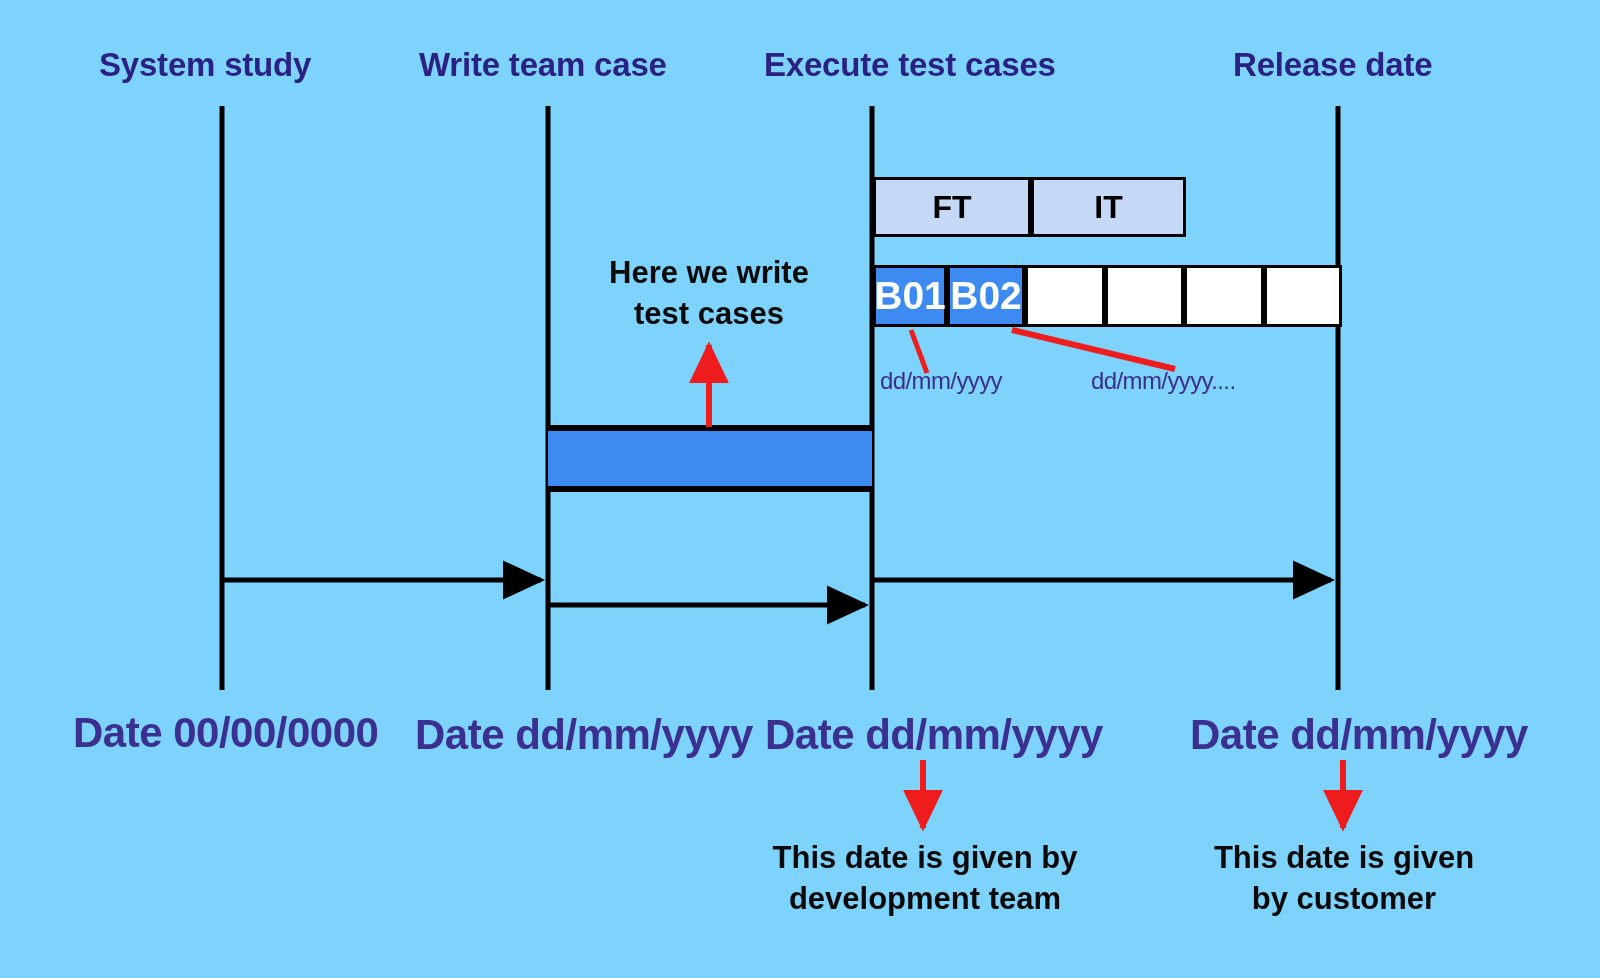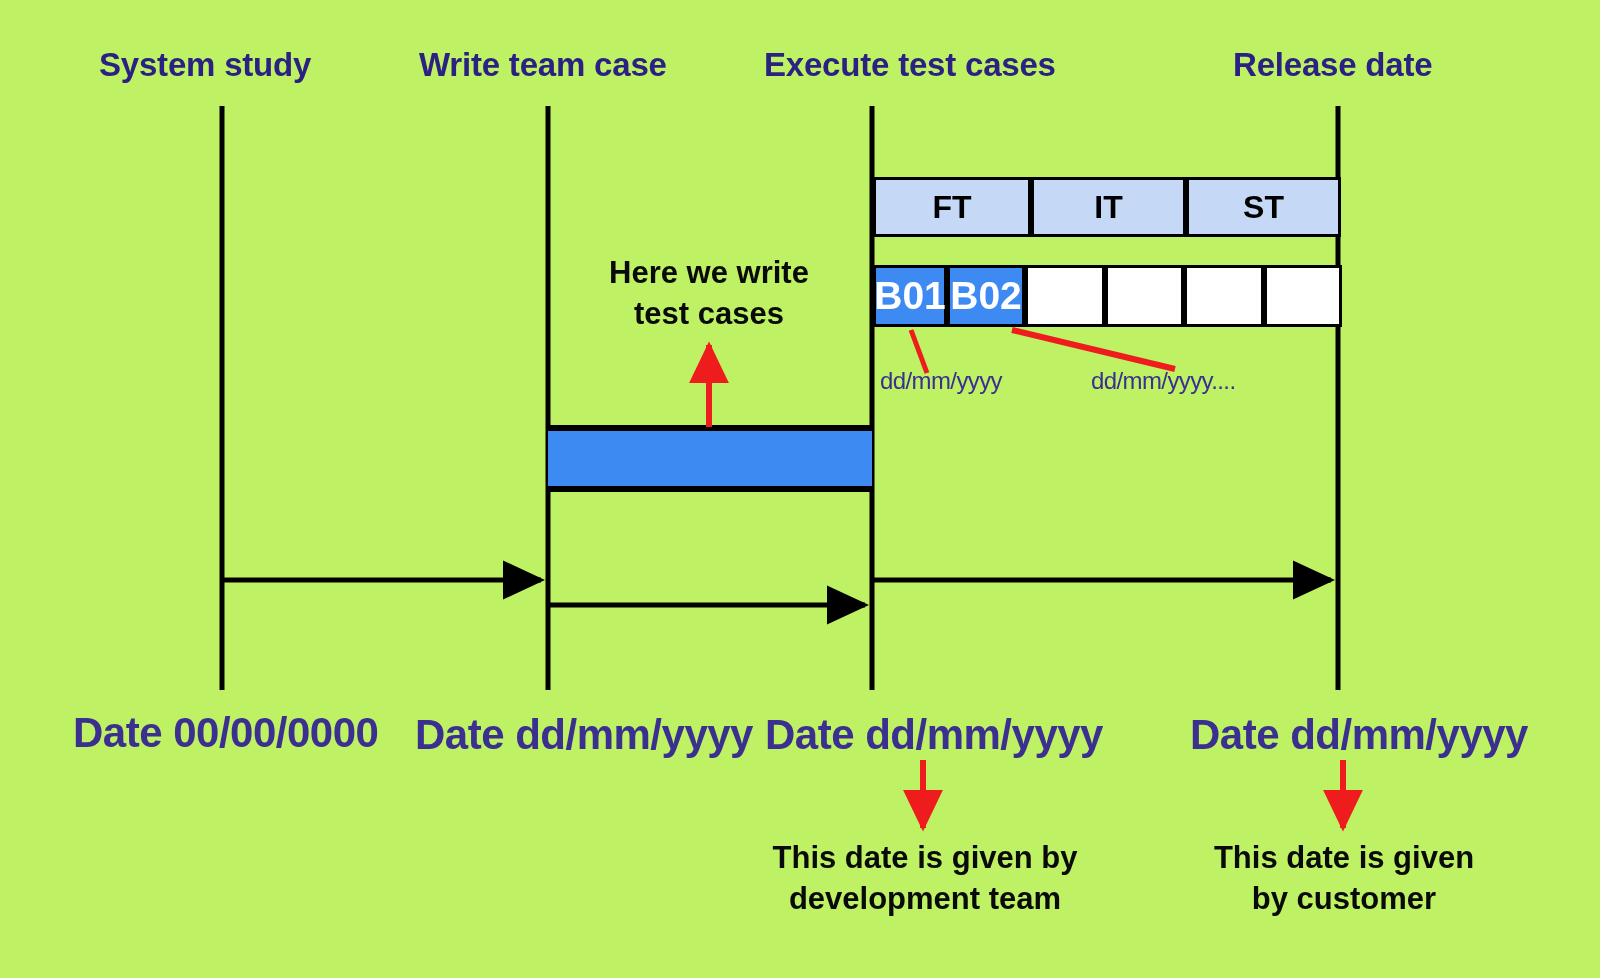--- a/index.html
+++ b/index.html
@@ -5,21 +5,21 @@
 <style>
   html, body {
     margin: 0;
     padding: 0;
     background: #eaf4fc;
   }
   #canvas {
     position: relative;
     width: 1600px;
     height: 978px;
-    background: #bef264;
+    background: #7dd3fc;
     font-family: "Liberation Sans", sans-serif;
     overflow: hidden;
   }
   svg.layer {
     position: absolute;
     top: 0; left: 0;
     width: 1600px;
     height: 978px;
     pointer-events: none;
   }
@@ -142,23 +142,20 @@
   <div class="milestone-title" style="left:419px; top:46px;">Write team case</div>
   <div class="milestone-title" style="left:764px; top:46px;">Execute test cases</div>
   <div class="milestone-title" style="left:1233px; top:46px;">Release date</div>
 
   <div class="phase-cell" style="left:873px; top:177px; width:158px; height:60px;">
     <span>FT</span>
   </div>
   <div class="phase-cell" style="left:1031px; top:177px; width:155px; height:60px;">
     <span>IT</span>
   </div>
-  <div class="phase-cell" style="left:1186px; top:177px; width:155px; height:60px;">
-    <span>ST</span>
-  </div>
 
   <div class="build-cell filled" style="left:873px; top:265px; width:74px; height:62px;">
     <span>B01</span>
   </div>
   <div class="build-cell filled" style="left:947px; top:265px; width:78px; height:62px;">
     <span>B02</span>
   </div>
   <div class="build-cell" style="left:1025px; top:265px; width:80px; height:62px;">
     <span></span>
   </div>

